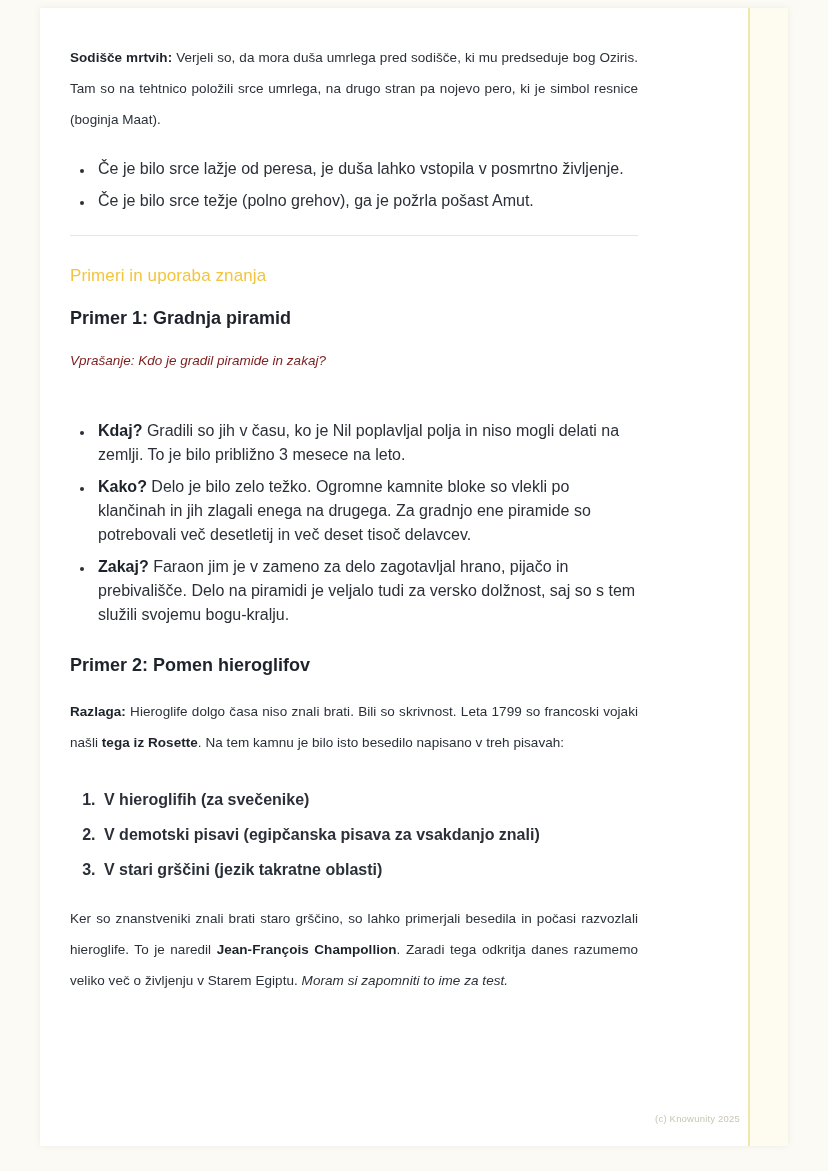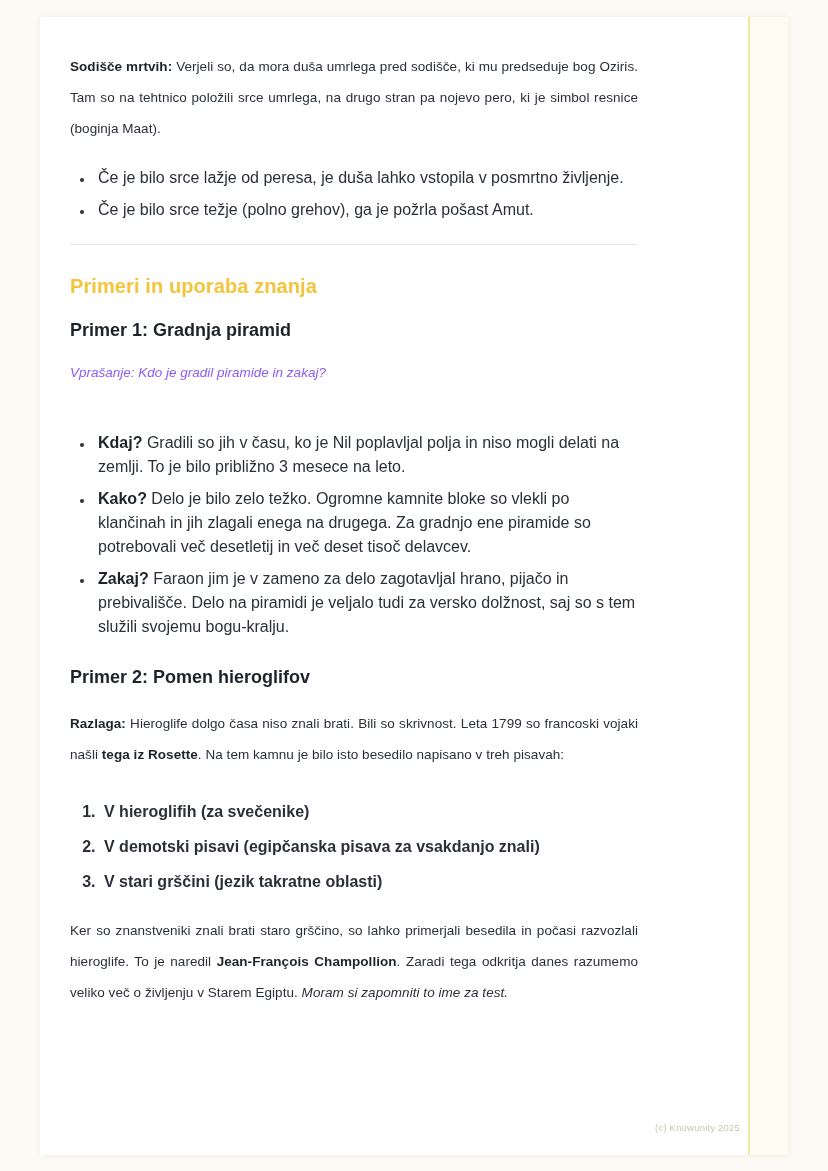--- a/index.html
+++ b/index.html
@@ -17,21 +17,21 @@
   
   .page-wrap {
     position: relative;
     width: 828px;
     height: 1171px;
     overflow: hidden;
   }
   .doc-card {
     position: absolute;
     left: 40px;
-    top: 17px;
+    top: 8px;
     width: 748px;
     height: 1138px;
     background: #FFFFFF;
     box-shadow: 0 0 6px rgba(120,115,90,0.10);
   }
   
   .margin-stripe {
     position: absolute;
     right: 0;
     top: 0;
@@ -82,38 +82,38 @@
   .tight li { margin-bottom: 2px; }
 
   hr.divider {
     border: none;
     border-top: 1px solid #E6E6E6;
     margin: 22px 0 30px 0;
     width: 100%;
   }
 
   h2.section-title {
-    font-size: 20px;
-    font-weight: bold;
+    font-size: 17px;
+    font-weight: normal;
     color: #F2C53D;
     margin: 0 0 22px 0;
     letter-spacing: 0.1px;
   }
 
   h3.sub-title {
     font-size: 18px;
     font-weight: bold;
     color: #1E232B;
     margin: 0 0 20px 0;
   }
 
   .q-line {
     font-size: 13.5px;
     font-style: italic;
-    color: #8b5cf6;
+    color: #7f1d1d;
     line-height: 24px;
     margin: 0 0 22px 0;
   }
 
   .spacer-sm { height: 10px; }
   .spacer-md { height: 18px; }
 
   .footer-note {
     position: absolute;
     right: 48px;

